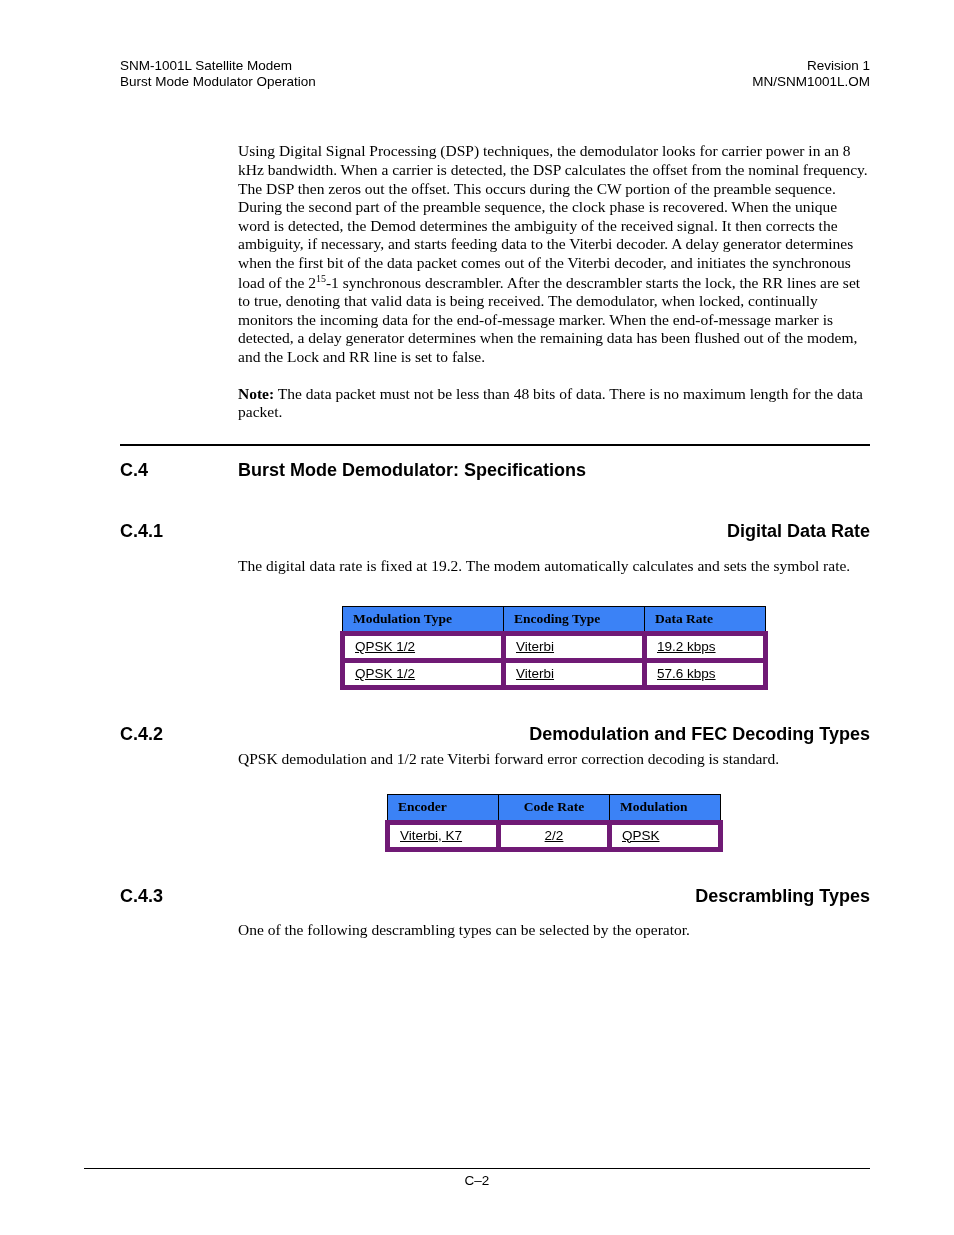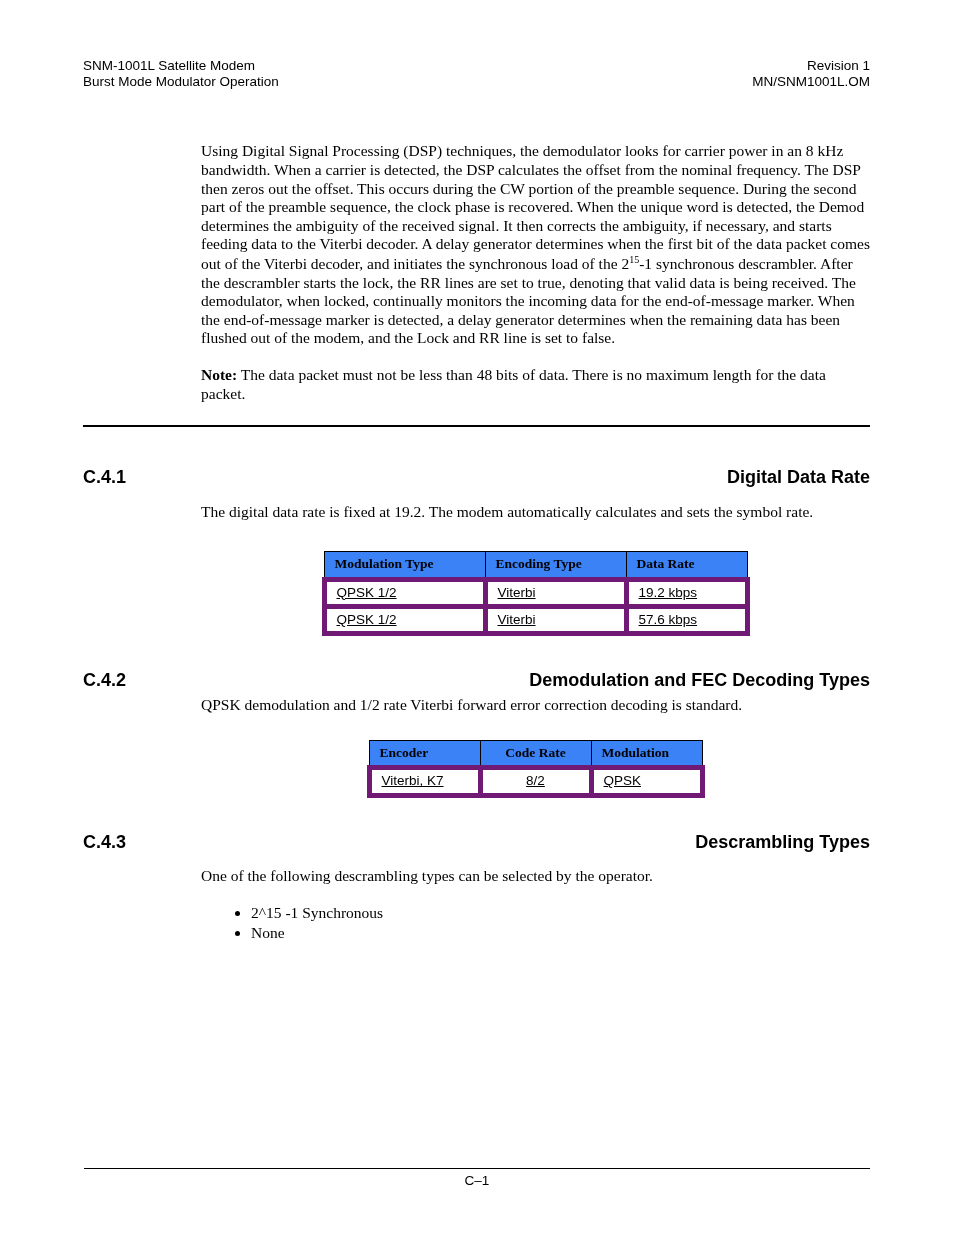--- a/index.html
+++ b/index.html
@@ -7,21 +7,21 @@
     padding: 0;
     background: #fff;
     font-family: "Times New Roman", Times, serif;
     color: #000;
   }
   .page {
     width: 954px;
     height: 1235px;
     position: relative;
     box-sizing: border-box;
-    padding: 58px 84px 40px 83px;
+    padding: 58px 84px 40px 120px;
     font-size: 15.5px;
     line-height: 1.2;
   }
   .header-row {
     display: flex;
     justify-content: space-between;
     font-size: 13.5px;
     font-family: Arial, Helvetica, sans-serif;
   }
   .body-indent {
@@ -122,20 +122,24 @@
     <div class="para" style="margin-top:52px">
       <span>Using Digital Signal Processing (DSP) techniques, the demodulator looks for carrier power in an 8 kHz bandwidth. When a carrier is detected, the DSP calculates the offset from the nominal frequency. The DSP then zeros out the offset. This occurs during the CW portion of the preamble sequence. During the second part of the preamble sequence, the clock phase is recovered. When the unique word is detected, the Demod determines the ambiguity of the received signal. It then corrects the ambiguity, if necessary, and starts feeding data to the Viterbi decoder. A delay generator determines when the first bit of the data packet comes out of the Viterbi decoder, and initiates the synchronous load of the 2</span><span class="sup">15</span><span>-1 synchronous descrambler. After the descrambler starts the lock, the RR lines are set to true, denoting that valid data is being received. The demodulator, when locked, continually monitors the incoming data for the end-of-message marker. When the end-of-message marker is detected, a delay generator determines when the remaining data has been flushed out of the modem, and the Lock and RR line is set to false.</span>
     </div>
     <div class="para">
       <b>Note:</b><span> The data packet must not be less than 48 bits of data. There is no maximum length for the data packet.</span>
     </div>
   </div>
 
   <hr class="hr-heavy" style="margin-top:22px">
 
+  <div class="section-heading">
+    <span class="section-num">C.4</span>
+    <span>Burst Mode Demodulator: Specifications</span>
+  </div>
 
   <div class="subsection-heading">
     <span class="section-num">C.4.1</span>
     <span>Digital Data Rate</span>
   </div>
 
   <div class="body-indent">
     <div class="para" style="margin-top:14px">The digital data rate is fixed at 19.2. The modem automatically calculates and sets the symbol rate.</div>
 
     <table class="data-tbl" style="margin-top:30px">
@@ -169,38 +173,34 @@
 
     <table class="data-tbl" style="margin-top:26px">
       <tbody>
           <tr>
         <th style="width:90px">Encoder</th>
         <th style="width:90px" class="center">Code Rate</th>
         <th style="width:90px">Modulation</th>
       </tr>
       <tr>
         <td>Viterbi, K7</td>
-        <td class="center">8/2</td>
+        <td class="center">2/2</td>
         <td>QPSK</td>
       </tr>
     </tbody>
       </table>
   </div>
 
   <div class="subsection-heading" style="margin-top:34px">
     <span class="section-num">C.4.3</span>
     <span>Descrambling Types</span>
   </div>
 
   <div class="body-indent">
     <div class="para" style="margin-top:14px">One of the following descrambling types can be selected by the operator.</div>
-    <ul class="bullets" style="margin-top:18px">
-      <li>2^15 -1 Synchronous</li>
-      <li>None</li>
-    </ul>
   </div>
 
   <div class="footer">
     <hr class="footer-rule">
-    <span>C–1</span>
+    <span>C–2</span>
   </div>
 
 </div>
 
 </body></html>

